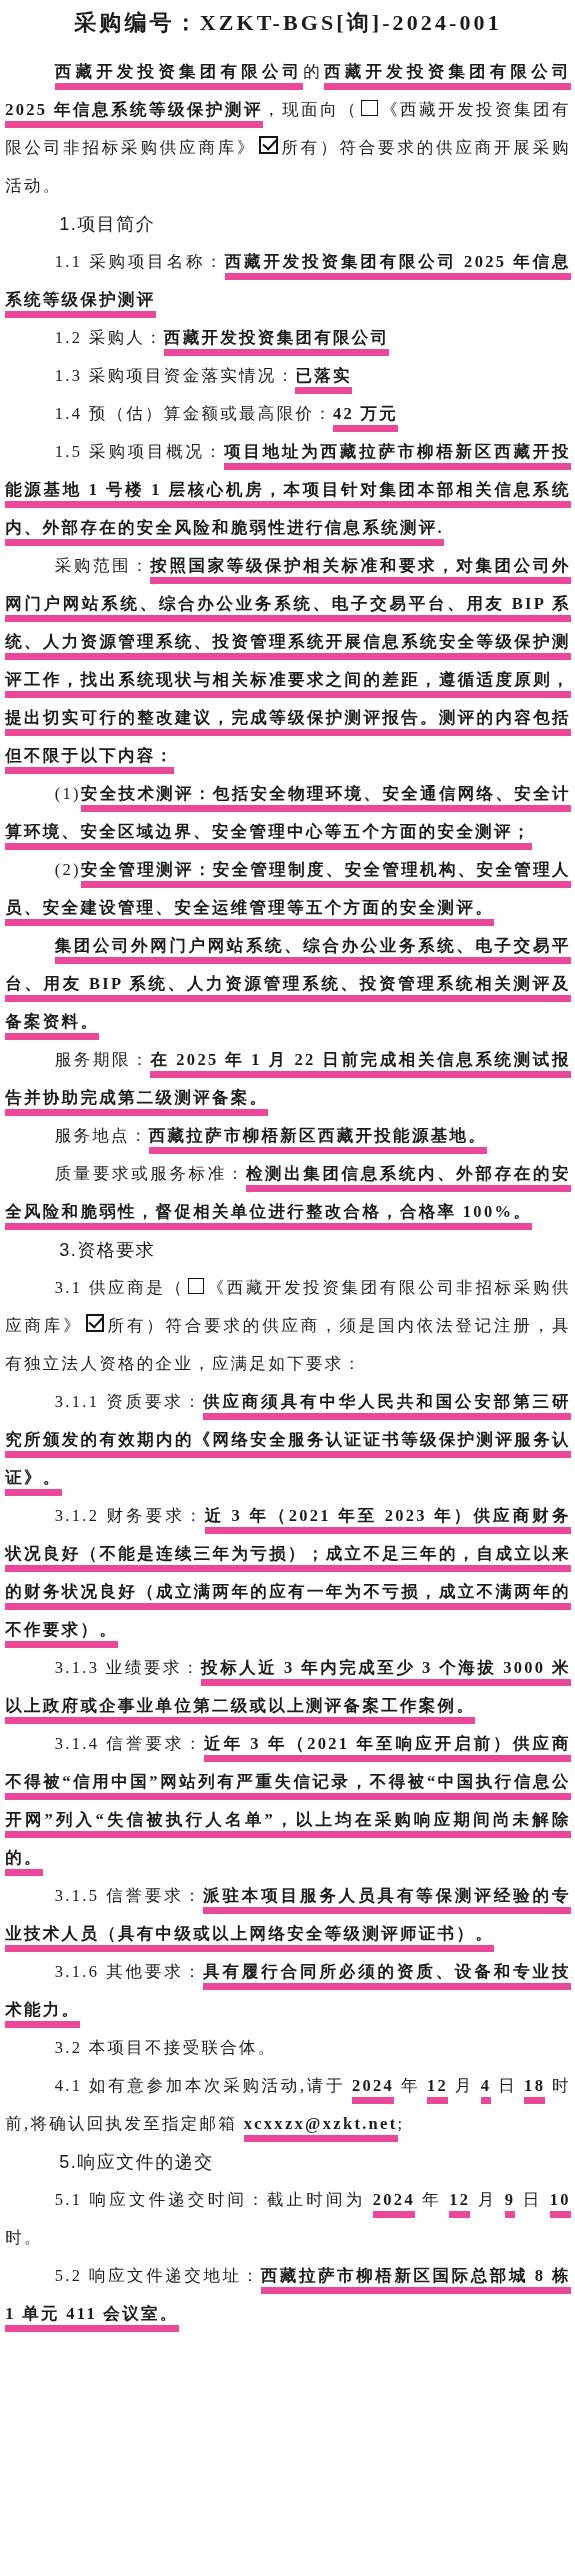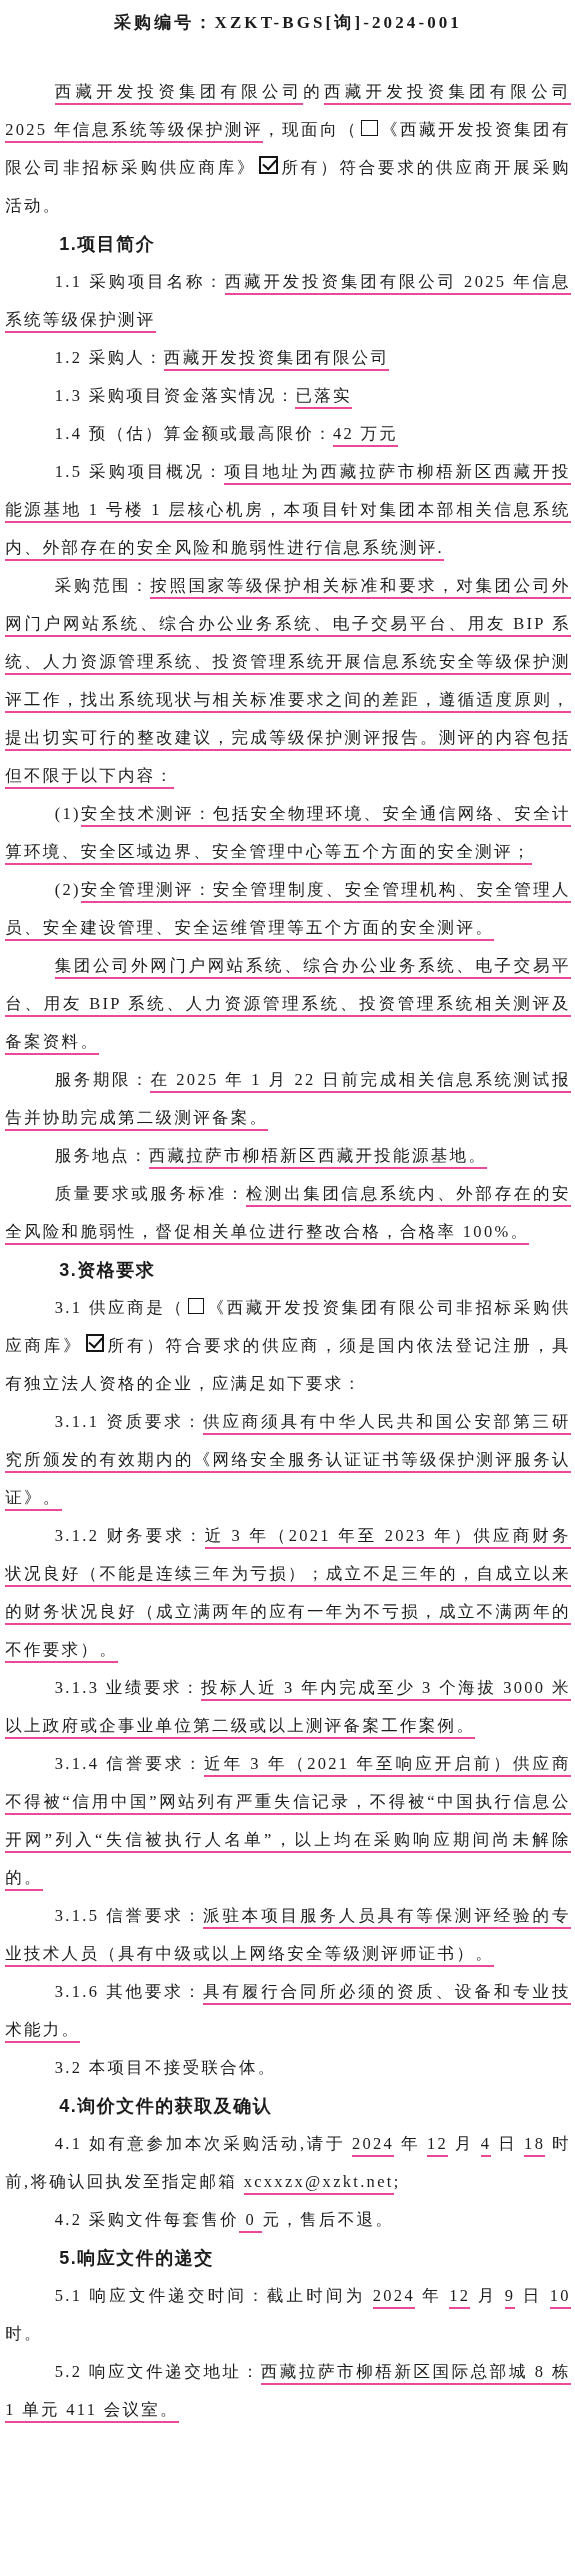--- a/index.html
+++ b/index.html
@@ -16,34 +16,34 @@
   }
   .para{
     font-size:16.5px;
     line-height:38px;
     letter-spacing:2.3px;
     text-align:justify;
   }
   .title{
     text-align:center;
     font-weight:bold;
-    font-size:17px;
+    font-size:22px;
     letter-spacing:3.1px;
     line-height:33px;
-    margin-bottom:34px;
+    margin-bottom:14px;
     text-align:center;
   }
   .h{
     font-family:"Liberation Sans","DejaVu Sans",sans-serif;
-    font-weight:bold;
+    font-weight:normal;
     font-size:18px;
     letter-spacing:1.5px;
   }
   .indent{text-indent:3em;}
-  .u{border-bottom:2px solid #ec4899;padding-bottom:1.5px;}
+  .u{border-bottom:7px solid #ec4899;padding-bottom:1.5px;font-weight:bold;}
   .cb{
     position:relative;display:inline-block;
     width:14.4px;height:14.4px;
     border:1.5px solid #151515;
     vertical-align:-1px;margin:0 3.1px;
     background:#fff;
   }
   .cb.checked{border-width:2.1px;}
   .cb.checked::after{
     content:'';position:absolute;left:1.5px;top:1px;
@@ -74,22 +74,20 @@
       <div class="para indent"><span>质量要求或服务标准：</span><span class="u">检测出集团信息系统内、外部存在的安全风险和脆弱性，督促相关单位进行整改合格，合格率 100%。</span></div>
       <div class="para h indent"><span>3.资格要求</span></div>
       <div class="para indent"><span>3.1 供应商是（</span><span class="cb"></span><span>《西藏开发投资集团有限公司非招标采购供应商库》</span><span class="cb checked"></span><span>所有）符合要求的供应商，须是国内依法登记注册，具有独立法人资格的企业，应满足如下要求：</span></div>
       <div class="para indent"><span>3.1.1 资质要求：</span><span class="u">供应商须具有中华人民共和国公安部第三研究所颁发的有效期内的《网络安全服务认证证书等级保护测评服务认证》。</span></div>
       <div class="para indent"><span>3.1.2 财务要求：</span><span class="u">近 3 年（2021 年至 2023 年）供应商财务状况良好（不能是连续三年为亏损）；成立不足三年的，自成立以来的财务状况良好（成立满两年的应有一年为不亏损，成立不满两年的不作要求）。</span></div>
       <div class="para indent"><span>3.1.3 业绩要求：</span><span class="u">投标人近 3 年内完成至少 3 个海拔 3000 米以上政府或企事业单位第二级或以上测评备案工作案例。</span></div>
       <div class="para indent"><span>3.1.4 信誉要求：</span><span class="u">近年 3 年（2021 年至响应开启前）供应商不得被“信用中国”网站列有严重失信记录，不得被“中国执行信息公开网”列入“失信被执行人名单”，以上均在采购响应期间尚未解除的。</span></div>
       <div class="para indent"><span>3.1.5 信誉要求：</span><span class="u">派驻本项目服务人员具有等保测评经验的专业技术人员（具有中级或以上网络安全等级测评师证书）。</span></div>
       <div class="para indent"><span>3.1.6 其他要求：</span><span class="u">具有履行合同所必须的资质、设备和专业技术能力。</span></div>
       <div class="para indent"><span>3.2 本项目不接受联合体。</span></div>
-      <div class="para h indent"><span>4.询价文件的获取及确认</span></div>
       <div class="para indent"><span>4.1 如有意参加本次采购活动,请于 </span><span class="u">2024</span><span> 年 </span><span class="u">12</span><span> 月 </span><span class="u">4</span><span> 日 </span><span class="u">18</span><span> 时前,将确认回执发至指定邮箱 </span><span class="u">xcxxzx@xzkt.net</span><span>;</span></div>
-      <div class="para indent"><span>4.2 采购文件每套售价</span><span class="u"> 0 </span><span>元，售后不退。</span></div>
       <div class="para h indent"><span>5.响应文件的递交</span></div>
       <div class="para indent"><span>5.1 响应文件递交时间：截止时间为 </span><span class="u">2024</span><span> 年 </span><span class="u">12</span><span> 月 </span><span class="u">9</span><span> 日 </span><span class="u">10</span><span> 时。</span></div>
       <div class="para indent"><span>5.2 响应文件递交地址：</span><span class="u">西藏拉萨市柳梧新区国际总部城 8 栋 1 单元 411 会议室。</span></div>
     </div>
 
 </div>
 
 
 </body></html>

